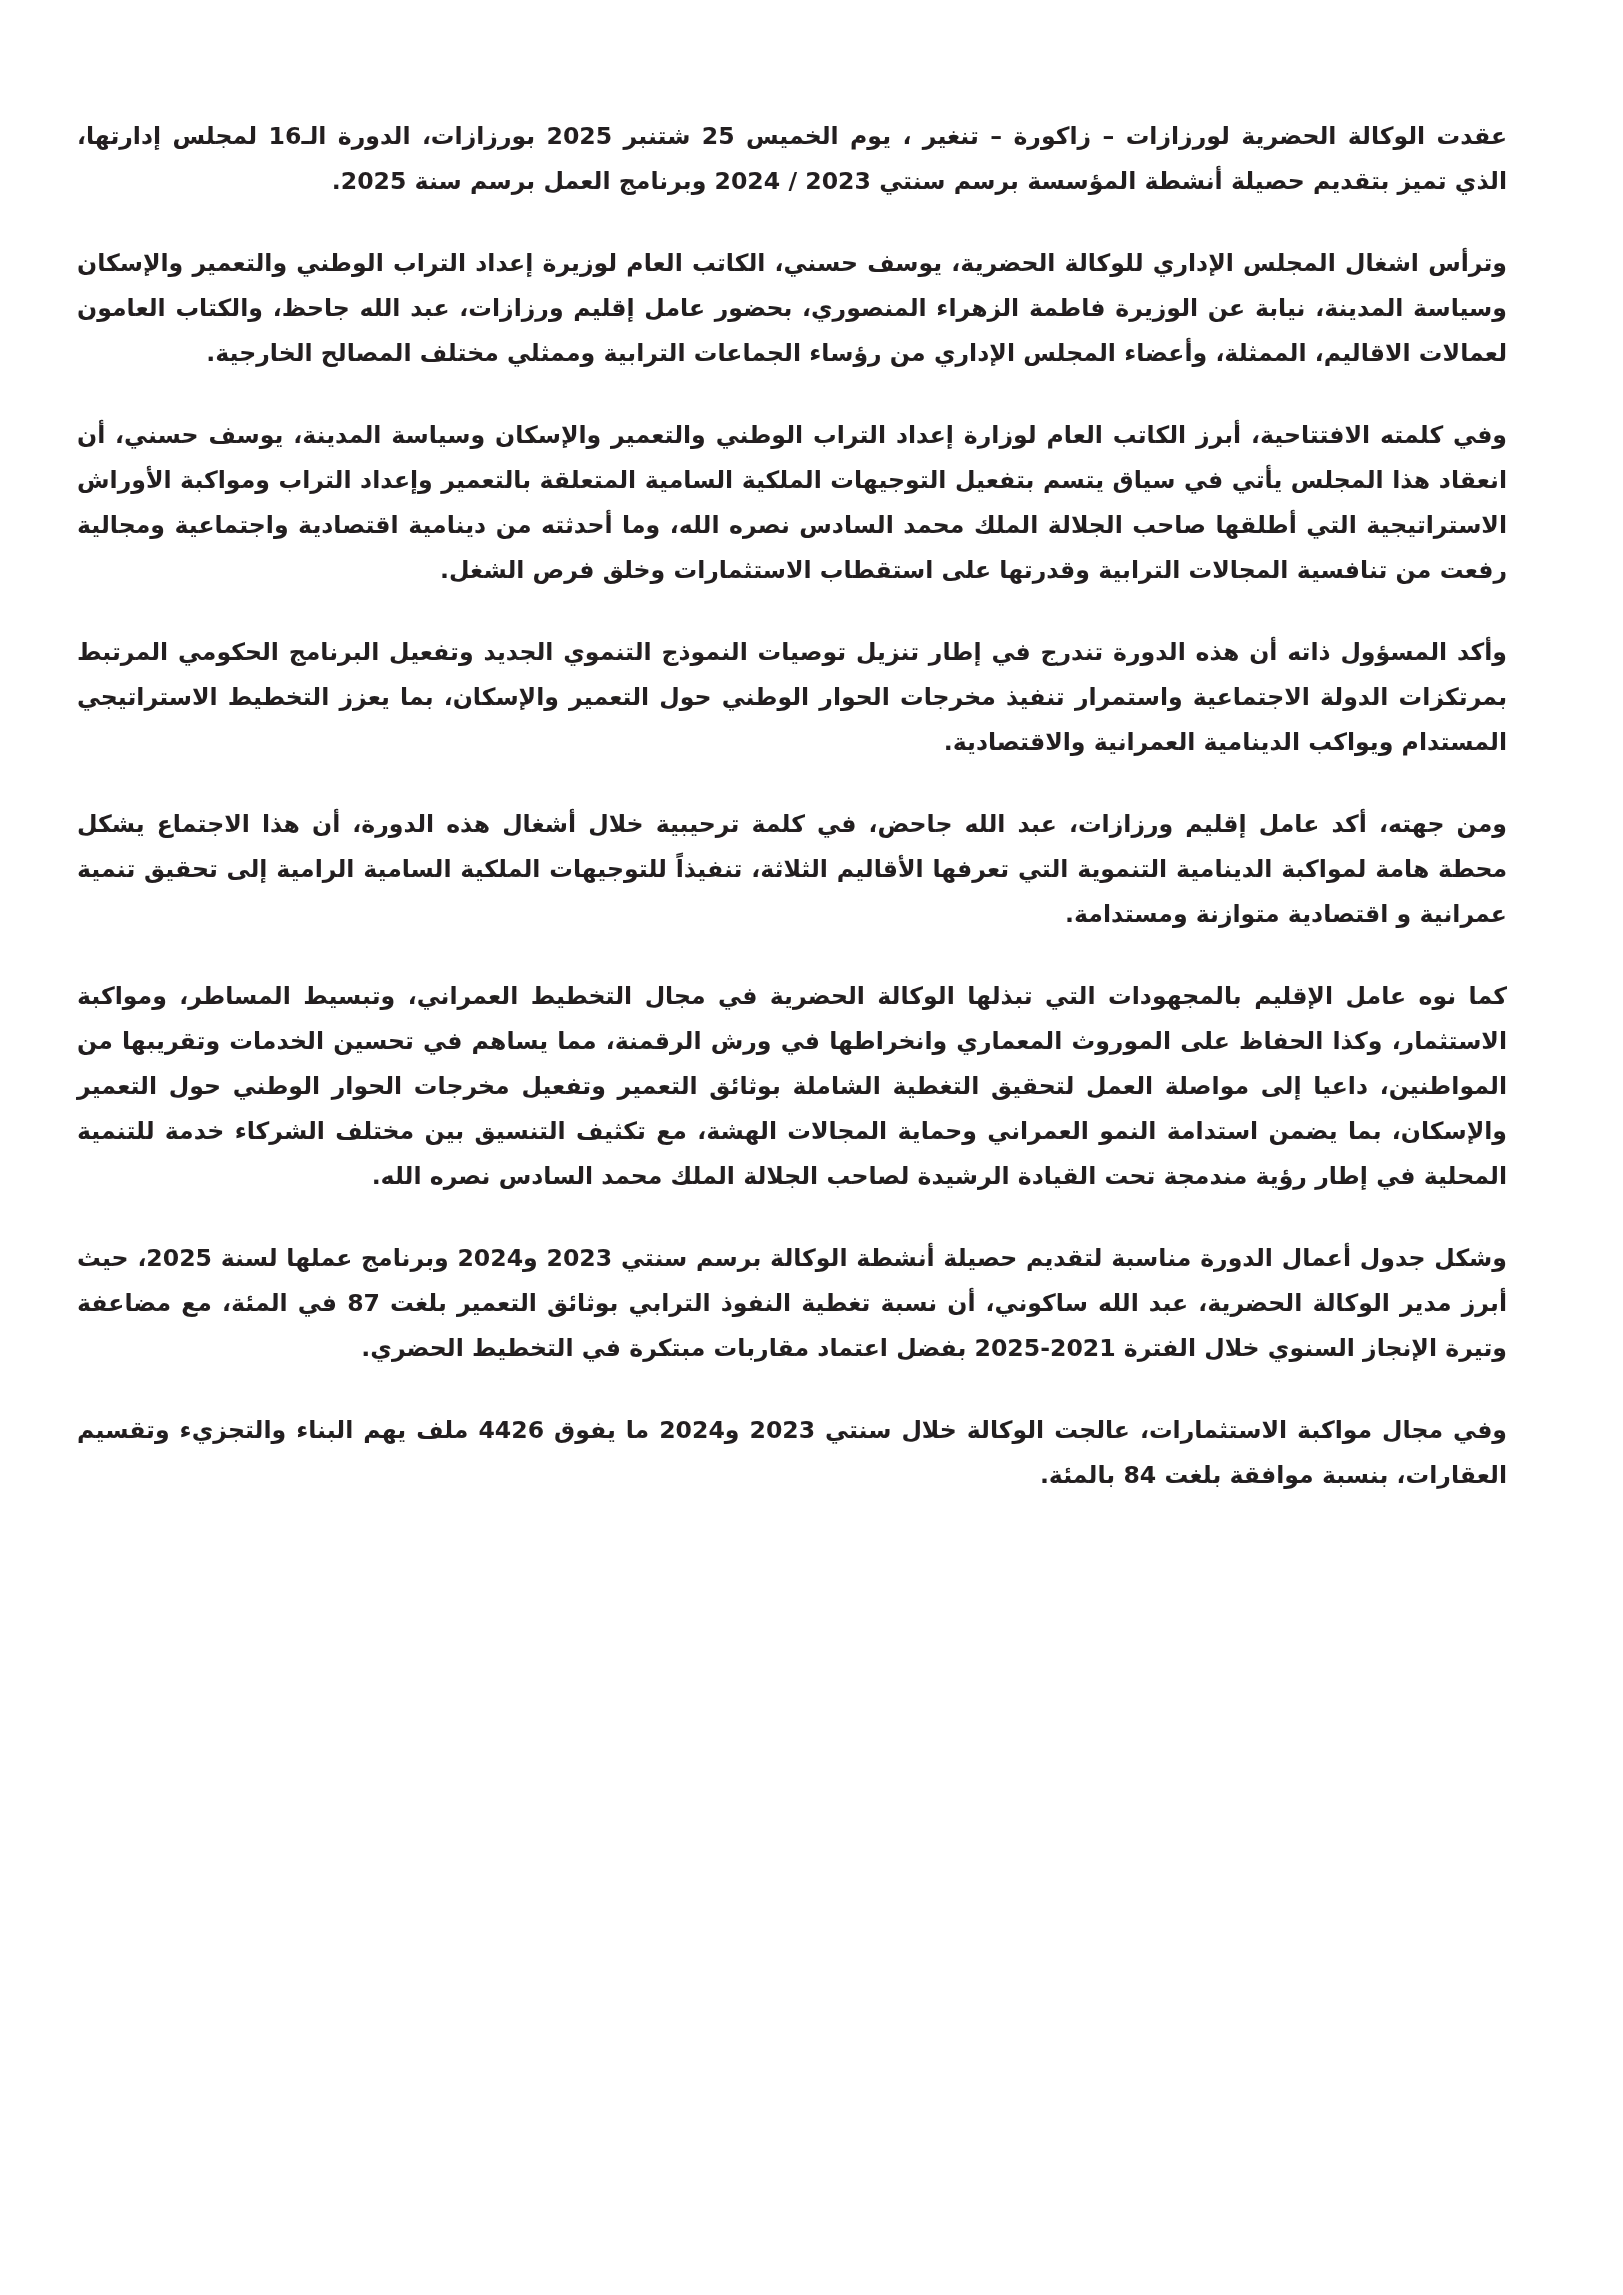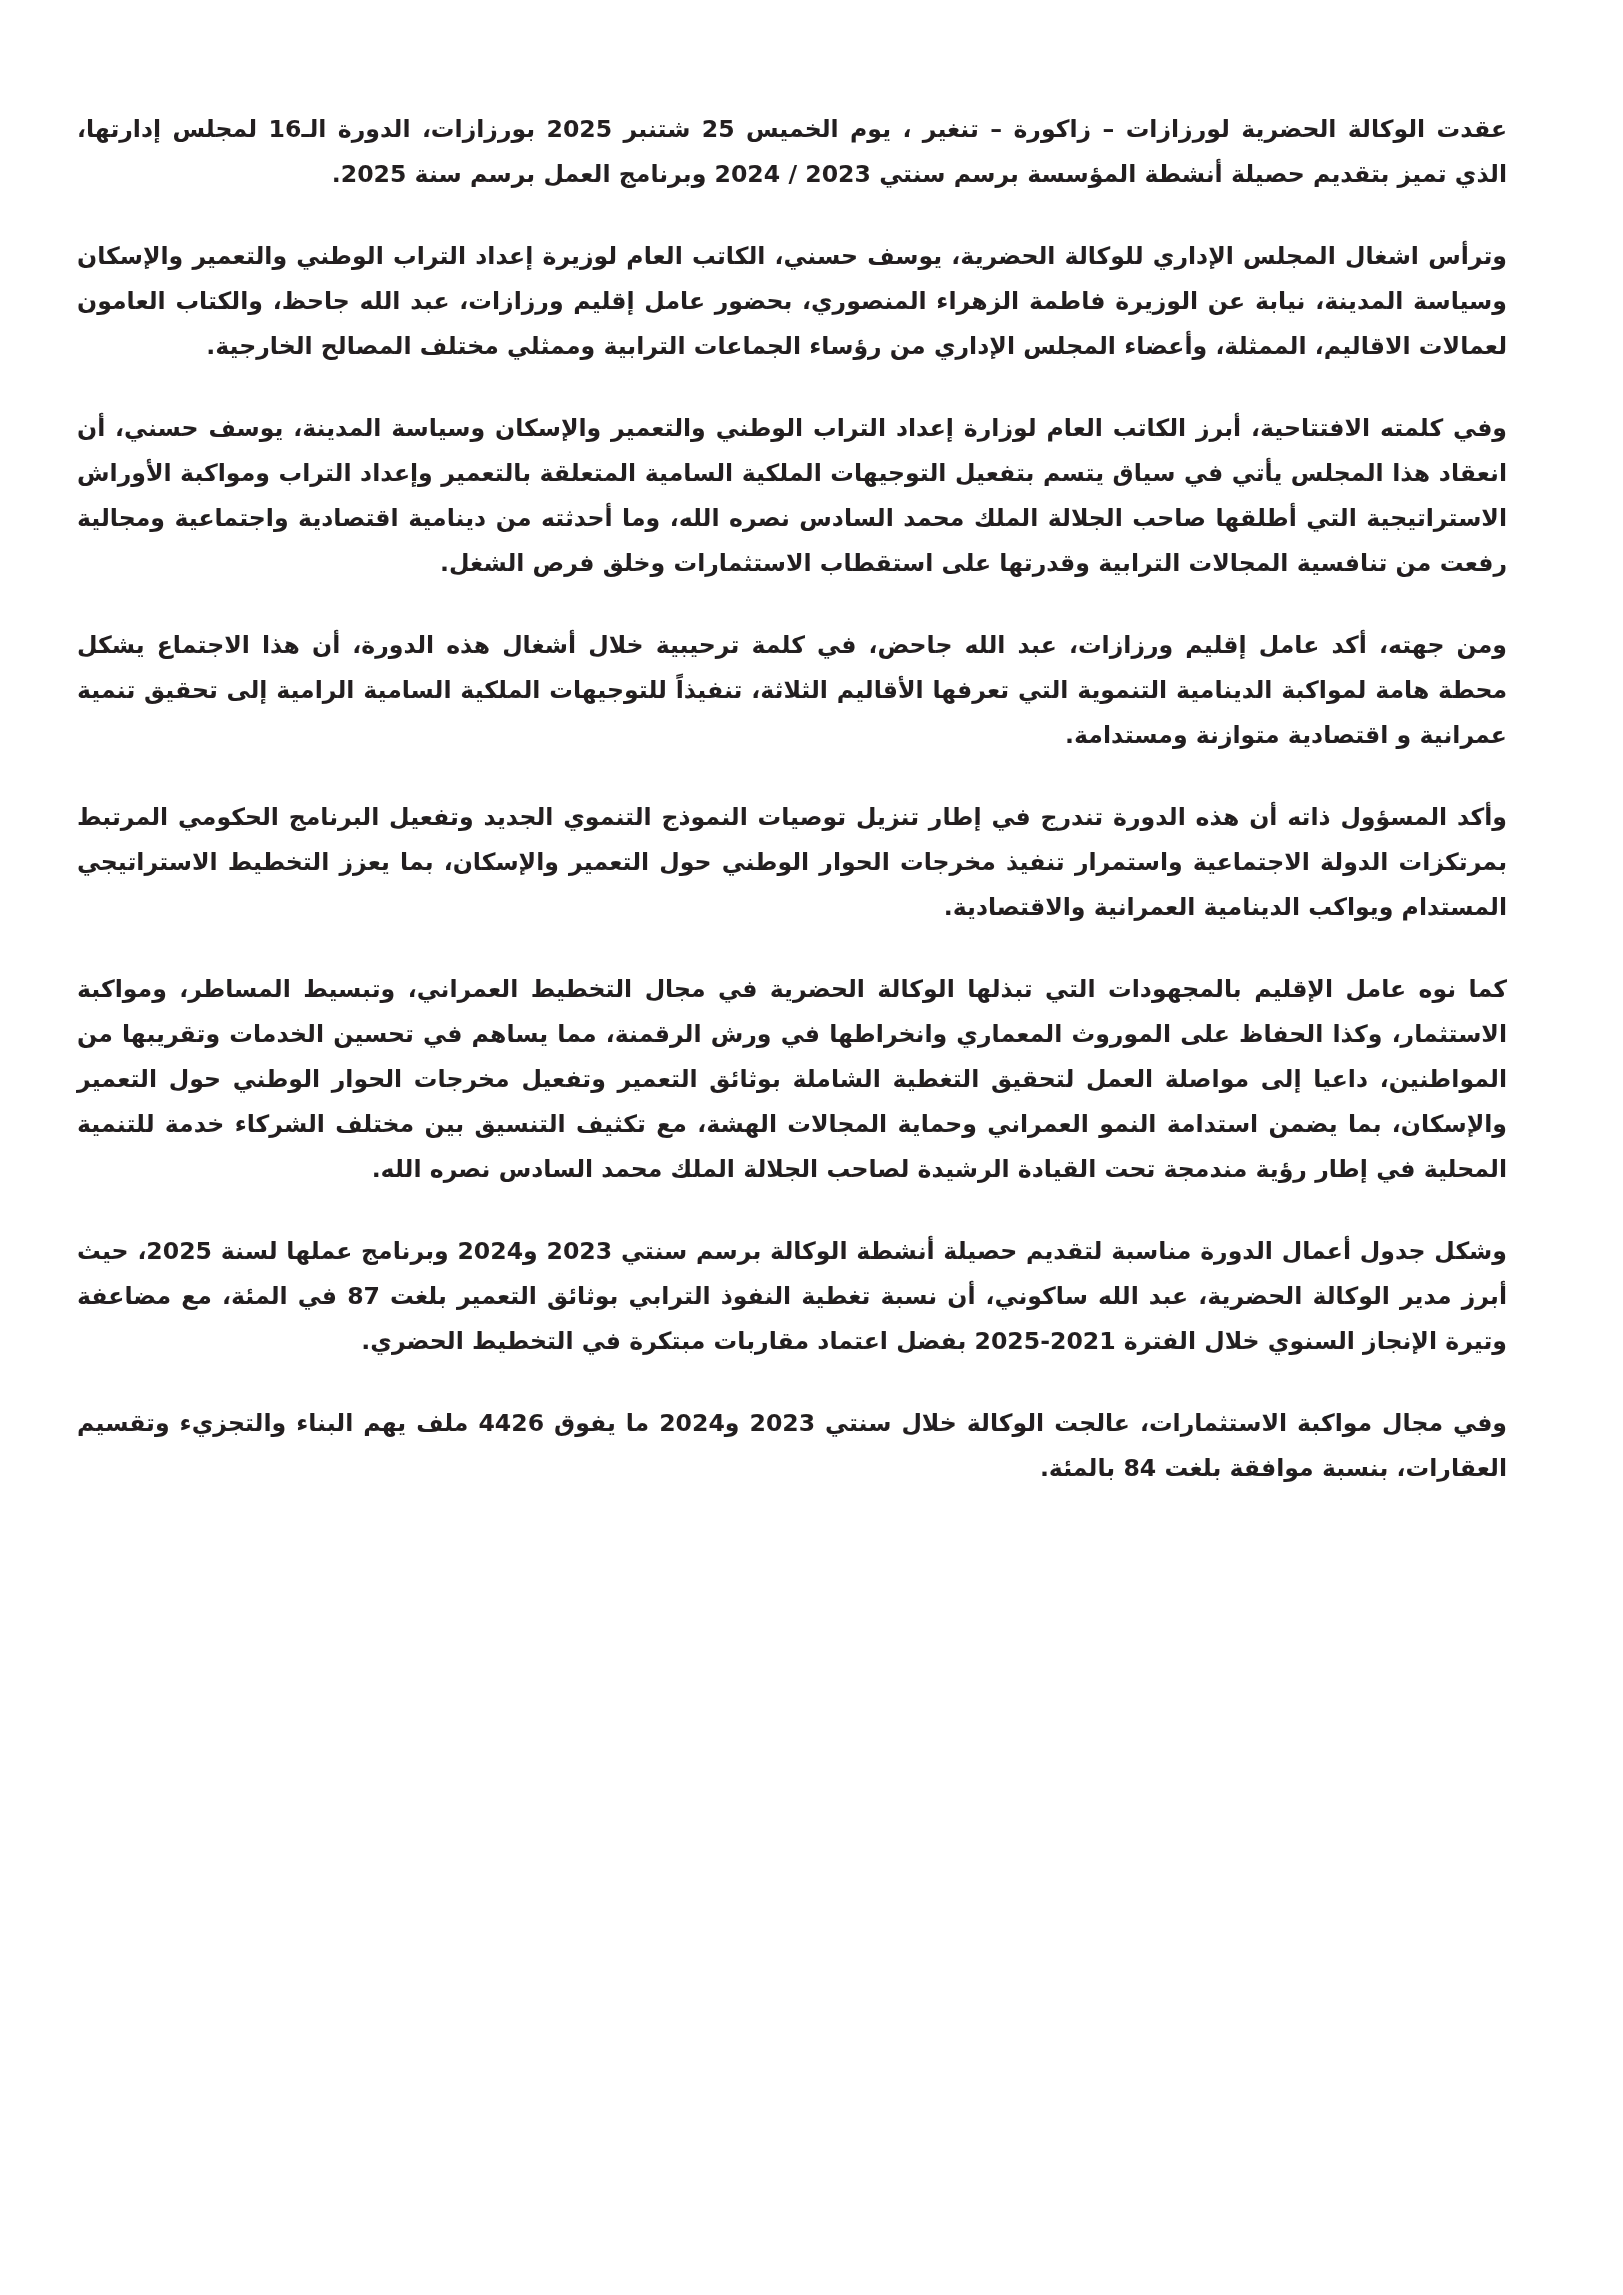--- a/index.html
+++ b/index.html
@@ -21,30 +21,30 @@
       direction: rtl;
       text-align: justify;
       text-align-last: right;
       color: #231f20;
       font-family: "DejaVu Sans", "Liberation Sans", sans-serif;
       font-weight: bold;
       font-size: 23.6px;
       line-height: 45px;
     }
     .para {
-      margin: 9px 0 37px 0;
+      margin: 16px 0 37px 0;
       padding: 0;
     }
   </style>
 </head>
 <body>
 
 <div class="page">
   <p class="para">عقدت الوكالة الحضرية لورزازات – زاكورة – تنغير ، يوم الخميس 25 شتنبر 2025 بورزازات، الدورة الـ16 لمجلس إدارتها، الذي تميز بتقديم حصيلة أنشطة المؤسسة برسم سنتي 2023 / 2024 وبرنامج العمل برسم سنة 2025.</p>
   <p class="para">وترأس اشغال المجلس الإداري للوكالة الحضرية، يوسف حسني، الكاتب العام لوزيرة إعداد التراب الوطني والتعمير والإسكان وسياسة المدينة، نيابة عن الوزيرة فاطمة الزهراء المنصوري، بحضور عامل إقليم ورزازات، عبد الله جاحظ، والكتاب العامون لعمالات الاقاليم، الممثلة، وأعضاء المجلس الإداري من رؤساء الجماعات الترابية وممثلي مختلف المصالح الخارجية.</p>
   <p class="para">وفي كلمته الافتتاحية، أبرز الكاتب العام لوزارة إعداد التراب الوطني والتعمير والإسكان وسياسة المدينة، يوسف حسني، أن انعقاد هذا المجلس يأتي في سياق يتسم بتفعيل التوجيهات الملكية السامية المتعلقة بالتعمير وإعداد التراب ومواكبة الأوراش الاستراتيجية التي أطلقها صاحب الجلالة الملك محمد السادس نصره الله، وما أحدثته من دينامية اقتصادية واجتماعية ومجالية رفعت من تنافسية المجالات الترابية وقدرتها على استقطاب الاستثمارات وخلق فرص الشغل.</p>
+  <p class="para">وأكد المسؤول ذاته أن هذه الدورة تندرج في إطار تنزيل توصيات النموذج التنموي الجديد وتفعيل البرنامج الحكومي المرتبط بمرتكزات الدولة الاجتماعية واستمرار تنفيذ مخرجات الحوار الوطني حول التعمير والإسكان، بما يعزز التخطيط الاستراتيجي المستدام ويواكب الدينامية العمرانية والاقتصادية.</p>
   <p class="para">ومن جهته، أكد عامل إقليم ورزازات، عبد الله جاحض، في كلمة ترحيبية خلال أشغال هذه الدورة، أن هذا الاجتماع يشكل محطة هامة لمواكبة الدينامية التنموية التي تعرفها الأقاليم الثلاثة، تنفيذاً للتوجيهات الملكية السامية الرامية إلى تحقيق تنمية عمرانية و اقتصادية متوازنة ومستدامة.</p>
-  <p class="para">وأكد المسؤول ذاته أن هذه الدورة تندرج في إطار تنزيل توصيات النموذج التنموي الجديد وتفعيل البرنامج الحكومي المرتبط بمرتكزات الدولة الاجتماعية واستمرار تنفيذ مخرجات الحوار الوطني حول التعمير والإسكان، بما يعزز التخطيط الاستراتيجي المستدام ويواكب الدينامية العمرانية والاقتصادية.</p>
   <p class="para">كما نوه عامل الإقليم بالمجهودات التي تبذلها الوكالة الحضرية في مجال التخطيط العمراني، وتبسيط المساطر، ومواكبة الاستثمار، وكذا الحفاظ على الموروث المعماري وانخراطها في ورش الرقمنة، مما يساهم في تحسين الخدمات وتقريبها من المواطنين، داعيا إلى مواصلة العمل لتحقيق التغطية الشاملة بوثائق التعمير وتفعيل مخرجات الحوار الوطني حول التعمير والإسكان، بما يضمن استدامة النمو العمراني وحماية المجالات الهشة، مع تكثيف التنسيق بين مختلف الشركاء خدمة للتنمية المحلية في إطار رؤية مندمجة تحت القيادة الرشيدة لصاحب الجلالة الملك محمد السادس نصره الله.</p>
   <p class="para">وشكل جدول أعمال الدورة مناسبة لتقديم حصيلة أنشطة الوكالة برسم سنتي 2023 و2024 وبرنامج عملها لسنة 2025، حيث أبرز مدير الوكالة الحضرية، عبد الله ساكوني، أن نسبة تغطية النفوذ الترابي بوثائق التعمير بلغت 87 في المئة، مع مضاعفة وتيرة الإنجاز السنوي خلال الفترة 2021-2025 بفضل اعتماد مقاربات مبتكرة في التخطيط الحضري.</p>
   <p class="para">وفي مجال مواكبة الاستثمارات، عالجت الوكالة خلال سنتي 2023 و2024 ما يفوق 4426 ملف يهم البناء والتجزيء وتقسيم العقارات، بنسبة موافقة بلغت 84 بالمئة.</p>
 </div>
 
 
 </body></html>

